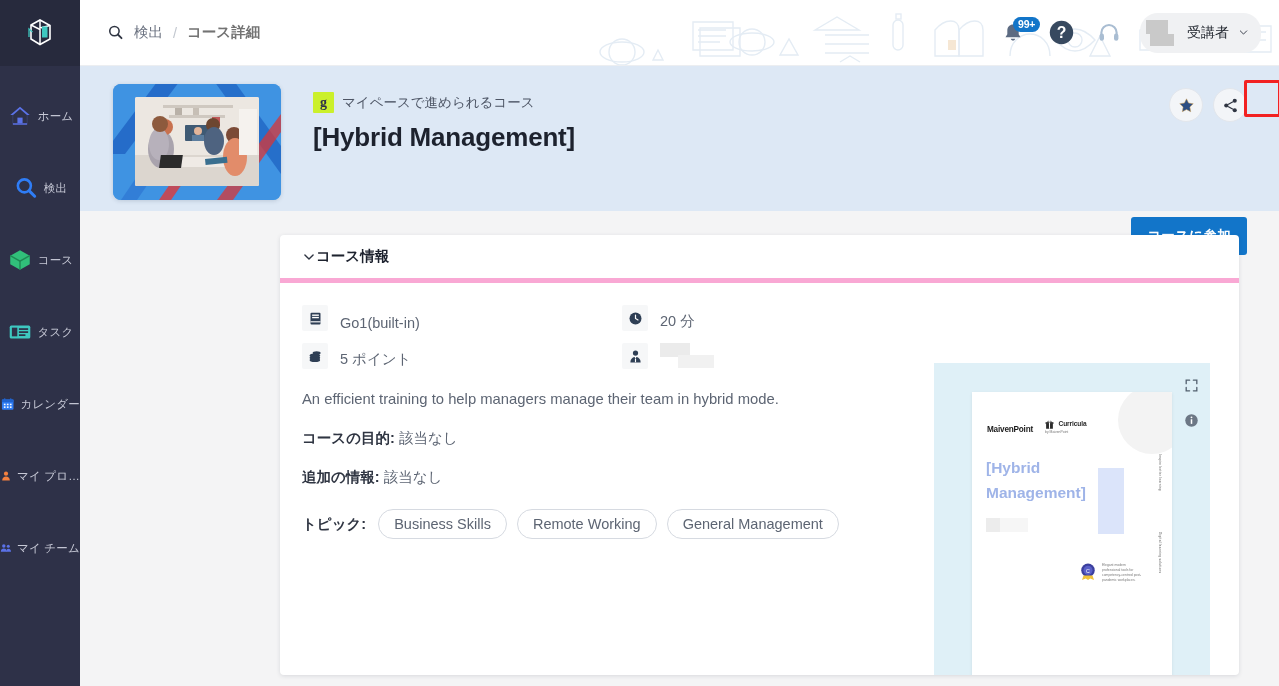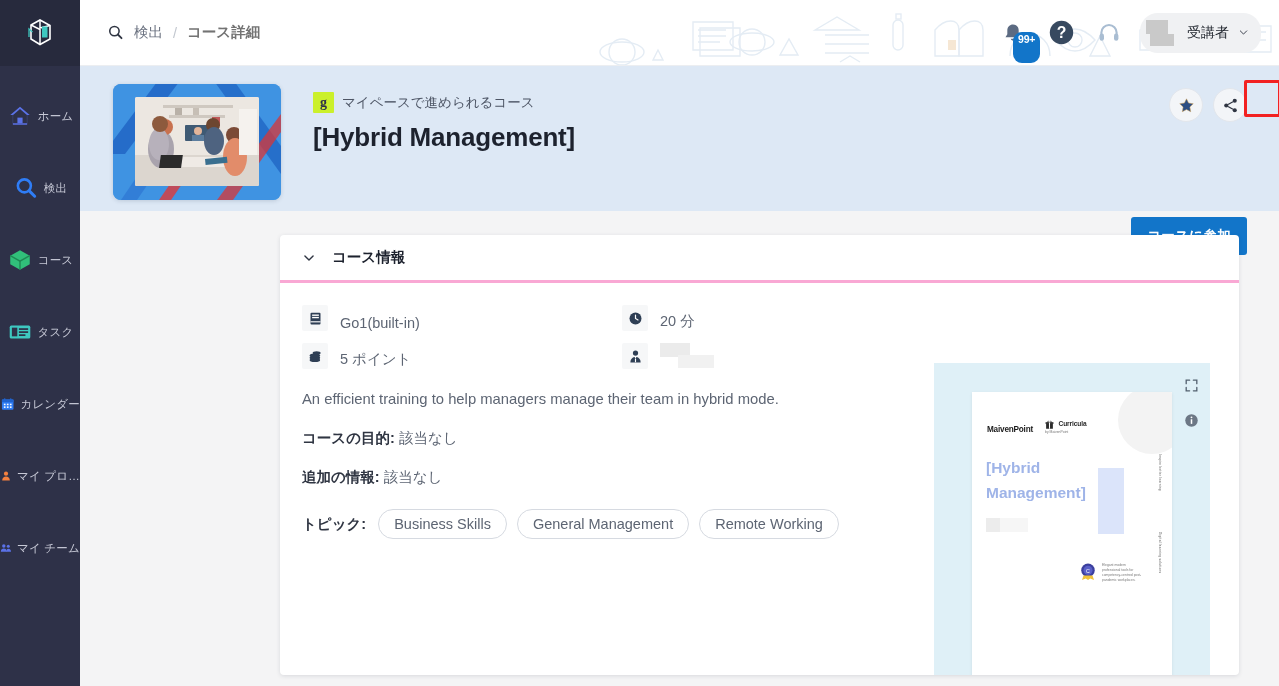--- a/index.html
+++ b/index.html
@@ -58,24 +58,24 @@
   .crumb-link { font-size: 14.5px; color: #6b7280; cursor: pointer; }
   .crumb-sep { font-size: 14.5px; color: #c2c7cf; }
   .crumb-cur { font-size: 14.5px; color: #737373; font-weight: 700; }
 
   .topbar-right {
     margin-left: auto; display: flex; align-items: center;
     gap: 6px; padding-right: 18px; position: relative; z-index: 3;
   }
   .ticon { width: 42px; height: 42px; display: flex; align-items: center; justify-content: center; cursor: pointer; position: relative; border-radius: 50%; }
   .badge-99 {
-    position: absolute; top: 20px; left: 21px;
+    position: absolute; top: 5px; left: 21px;
     background: #1275c9; color: #fff;
     font-size: 10.5px; font-weight: 700;
-    border-radius: 9px; padding: 1px 5px 18px 5px;
+    border-radius: 9px; padding: 1px 5px 2px 5px;
     line-height: 12px; letter-spacing: -.2px;
   }
   .user-chip {
     display: flex; align-items: center; gap: 9px;
     background: #f0f1f3; border-radius: 18px;
     padding: 5px 12px 5px 6px; margin-left: 4px; cursor: pointer;
   }
   .avatar-redact { width: 32px; height: 30px; position: relative; }
   .avatar-redact i { position: absolute; background: #c9c9c9; display: block; }
   .user-role { font-size: 14px; color: #22272f; }
@@ -139,22 +139,22 @@
   
   .card {
     position: absolute; left: 200px; top: 235px;
     width: 959px; height: 440px;
     background: #fff; border-radius: 4px;
     box-shadow: 0 1px 4px rgba(30,40,60,.13);
     overflow: hidden;
   }
   .card-head {
     height: 48px; display: flex; align-items: center;
-    gap: 16px; padding-left: 22px;
-    border-bottom: 3px solid #f9a8d4; cursor: pointer;
+    gap: 0; padding-left: 22px;
+    border-bottom: 5px solid #f9a8d4; cursor: pointer;
   }
   .card-head-title { font-size: 14.5px; font-weight: 700; color: #1d222e; }
   .card-body { padding: 22px 0 0 22px; position: relative; }
 
   .meta-grid { display: grid; grid-template-columns: 320px auto; row-gap: 12px; }
   .meta-cell { display: flex; align-items: flex-end; gap: 12px; }
   .mico {
     width: 26px; height: 26px; background: #f6f7f8; border-radius: 2px;
     display: flex; align-items: center; justify-content: center; flex: 0 0 26px;
   }
@@ -511,22 +511,22 @@
           <span>該当なし</span>
         </p>
         <p class="kv">
           <b>追加の情報:</b>
           <span>該当なし</span>
         </p>
 
         <div class="topics">
           <span class="topics-label">トピック:</span>
           <span class="chip">Business Skills</span>
+          <span class="chip">Remote Working</span>
           <span class="chip">General Management</span>
-          <span class="chip">Remote Working</span>
         </div>
 
         <div class="preview">
           <div class="pv-tools">
             <span class="pv-tool">
               <svg width="15" height="15" viewBox="0 0 24 24">
                 <path d="M3.5 9 V3.5 H9 M15 3.5 H20.5 V9 M20.5 15 V20.5 H15 M9 20.5 H3.5 V15" stroke="#53606f" stroke-width="2.1" fill="none" stroke-linecap="round"></path>
               </svg>
             </span>
             <span class="pv-tool">

